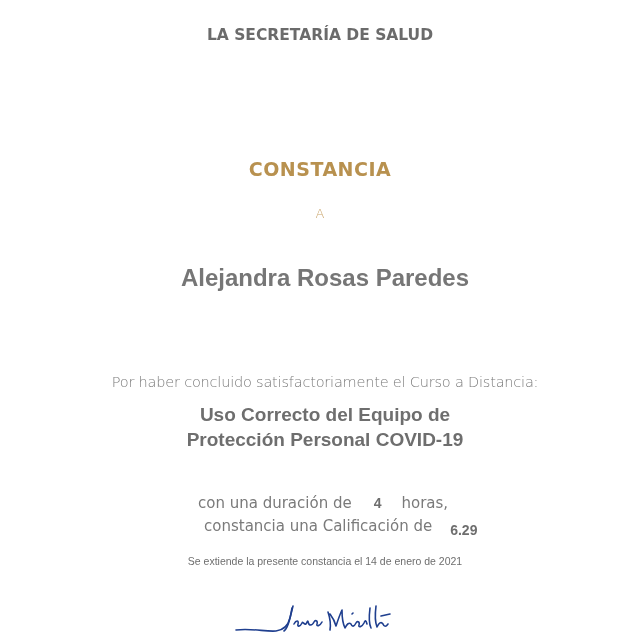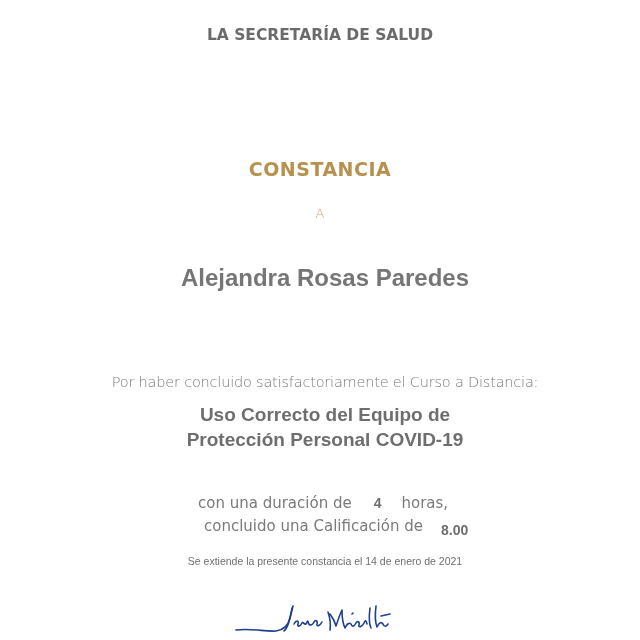--- a/index.html
+++ b/index.html
@@ -162,21 +162,21 @@
 <div class="course">
   <div>Uso Correcto del Equipo de</div>
   <div>Protección Personal COVID-19</div>
 </div>
 
 <div class="duration">
   <span>con una duración de</span><span class="value">4</span><span>horas,</span>
 </div>
 
 <div class="grade">
-  <span>concluido una Calificación de</span><span class="value">8.00</span>
+  <span>constancia una Calificación de</span><span class="value">6.29</span>
 </div>
 
 <div class="issued">Se extiende la presente constancia el 14 de enero de 2021</div>
 
 <div class="signature">
   <svg width="190" height="44" viewBox="0 0 190 44">
     <g fill="none" stroke="#1f3f8f" stroke-width="1.6" stroke-linecap="round" stroke-linejoin="round">
       <path d="M4 34 C 20 32, 34 36, 44 35 C 52 34, 56 30, 58 22 C 59 18, 60 14, 61 10"></path>
       <path d="M60 12 C 58 24, 56 32, 52 35"></path>
       <path d="M62 28 C 64 24, 67 24, 66 28 C 65 31, 68 31, 70 27 C 71 25, 72 29, 74 28 C 75 26, 76 24, 76 26 C 77 30, 80 30, 82 26 C 83 24, 86 24, 85 28 C 84 31, 88 30, 90 26"></path>

